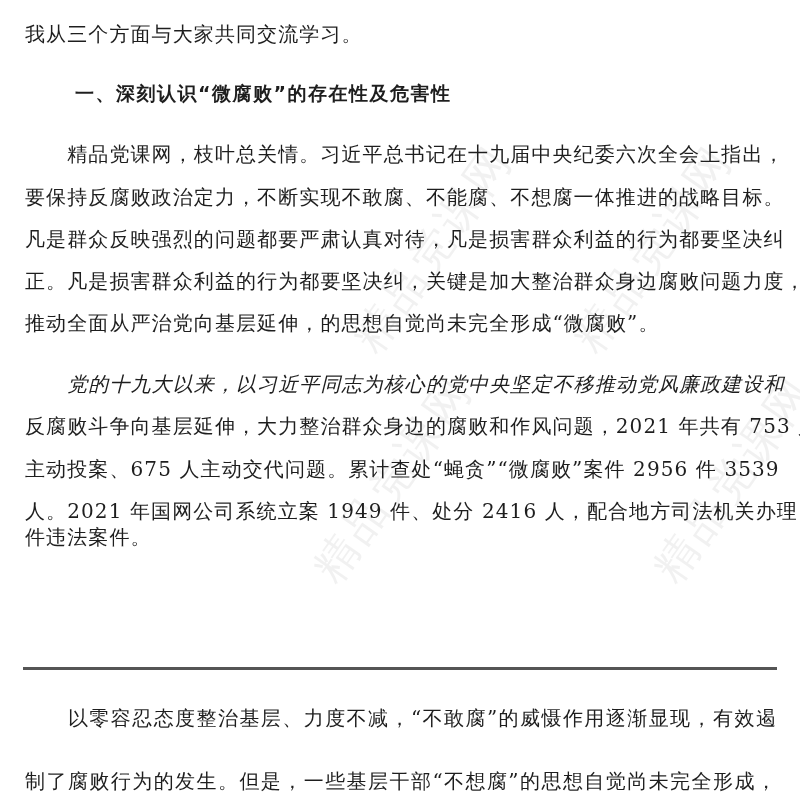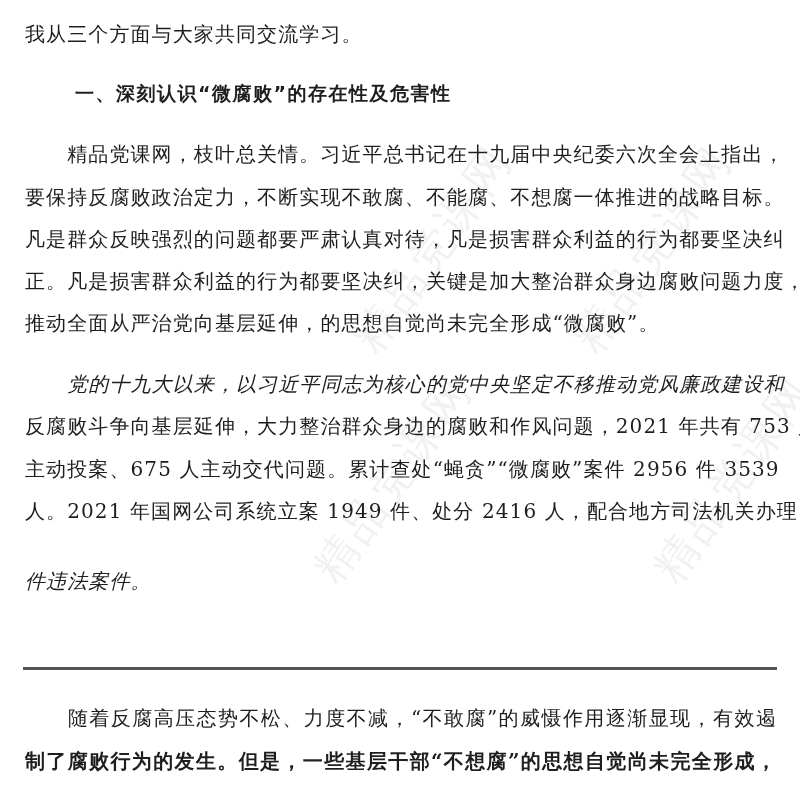--- a/index.html
+++ b/index.html
@@ -83,23 +83,23 @@
     <div class="line justify" style="top:226px;">凡是群众反映强烈的问题都要严肃认真对待，凡是损害群众利益的行为都要坚决纠</div>
     <div class="line justify" style="top:268px;">正。凡是损害群众利益的行为都要坚决纠，关键是加大整治群众身边腐败问题力度，</div>
     <div class="line" style="top:310px;">推动全面从严治党向基层延伸，的思想自觉尚未完全形成“微腐败”。</div>
   </div>
 
   <div>
     <div class="line justify" style="top:371px;font-style:italic;">　　党的十九大以来，以习近平同志为核心的党中央坚定不移推动党风廉政建设和</div>
     <div class="line justify" style="top:413px;">反腐败斗争向基层延伸，大力整治群众身边的腐败和作风问题，2021 年共有 753 人</div>
     <div class="line justify" style="top:456px;">主动投案、675 人主动交代问题。累计查处“蝇贪”“微腐败”案件 2956 件 3539</div>
     <div class="line justify" style="top:498px;">人。2021 年国网公司系统立案 1949 件、处分 2416 人，配合地方司法机关办理 107</div>
-    <div class="line" style="top:568px;font-style:italic;">件违法案件。</div>
+    <div class="line" style="top:524px;">件违法案件。</div>
   </div>
 
   <div class="divider"></div>
 
   <div>
-    <div class="line justify" style="top:705px;">　　随着反腐高压态势不松、力度不减，“不敢腐”的威慑作用逐渐显现，有效遏</div>
-    <div class="line justify" style="top:748px;font-weight:bold;">制了腐败行为的发生。但是，一些基层干部“不想腐”的思想自觉尚未完全形成，</div>
+    <div class="line justify" style="top:705px;">　　以零容忍态度整治基层、力度不减，“不敢腐”的威慑作用逐渐显现，有效遏</div>
+    <div class="line justify" style="top:768px;">制了腐败行为的发生。但是，一些基层干部“不想腐”的思想自觉尚未完全形成，</div>
   </div>
 
 </div>
 
 </body></html>

